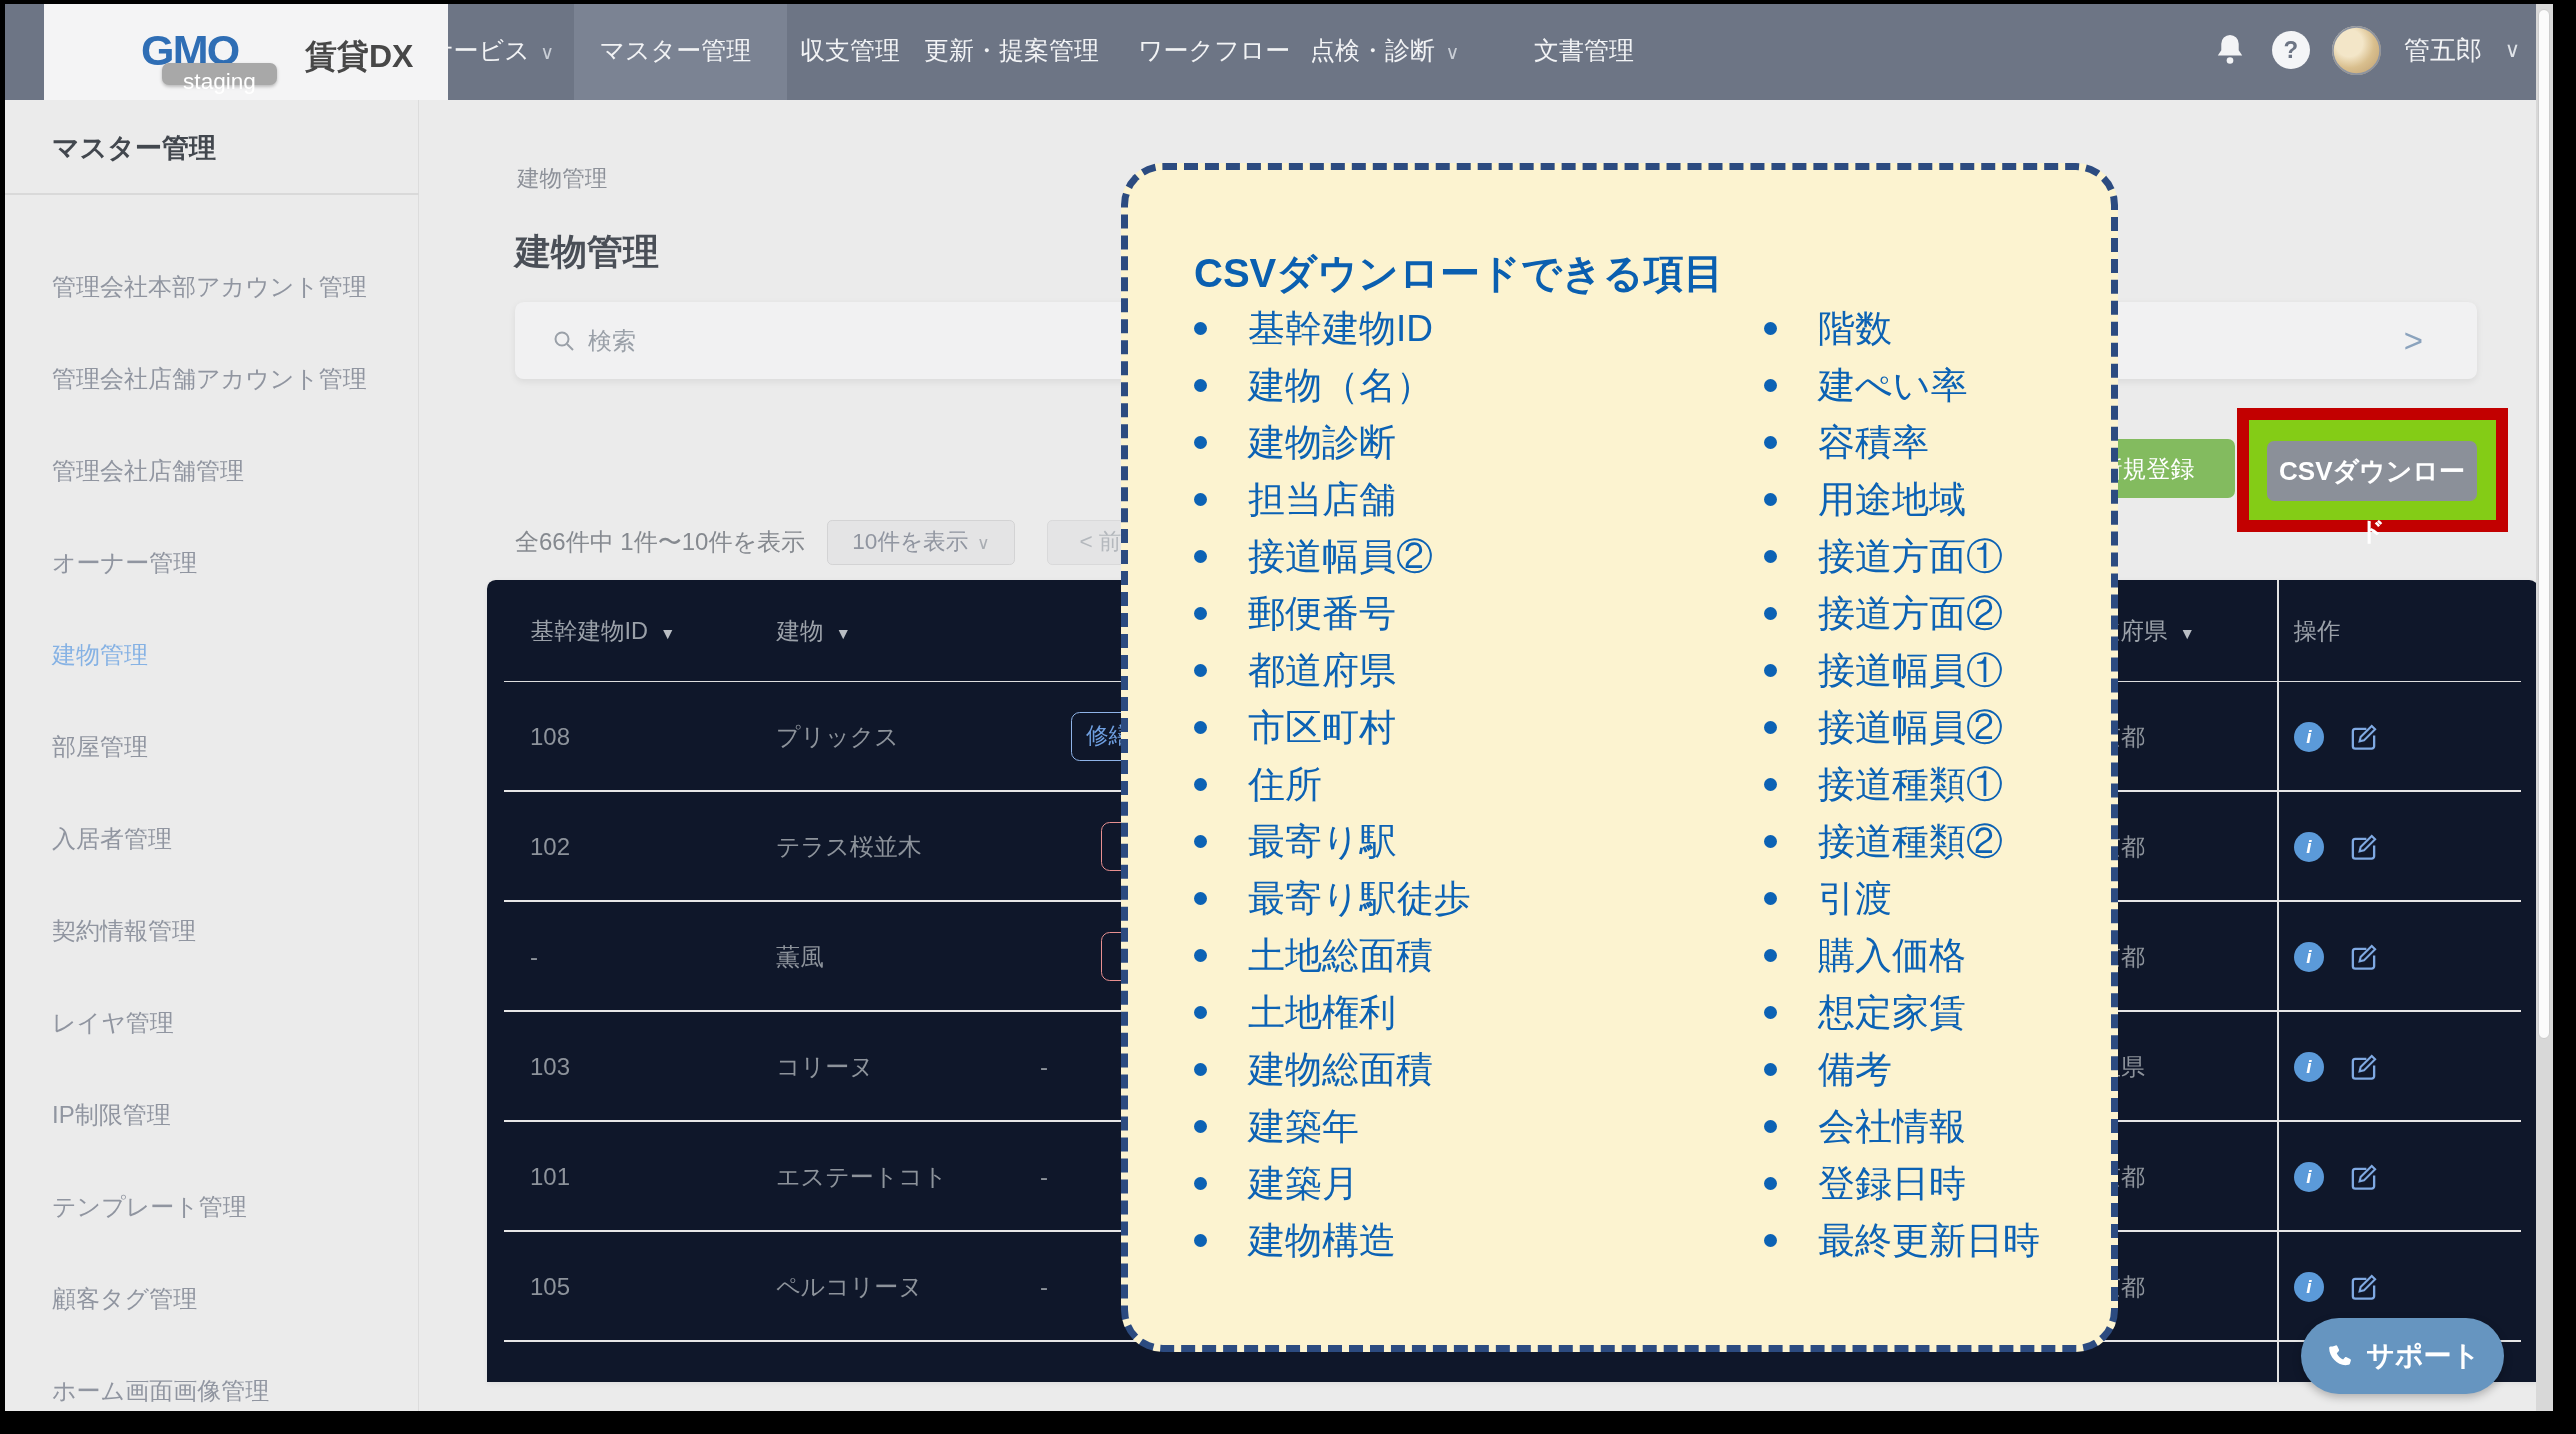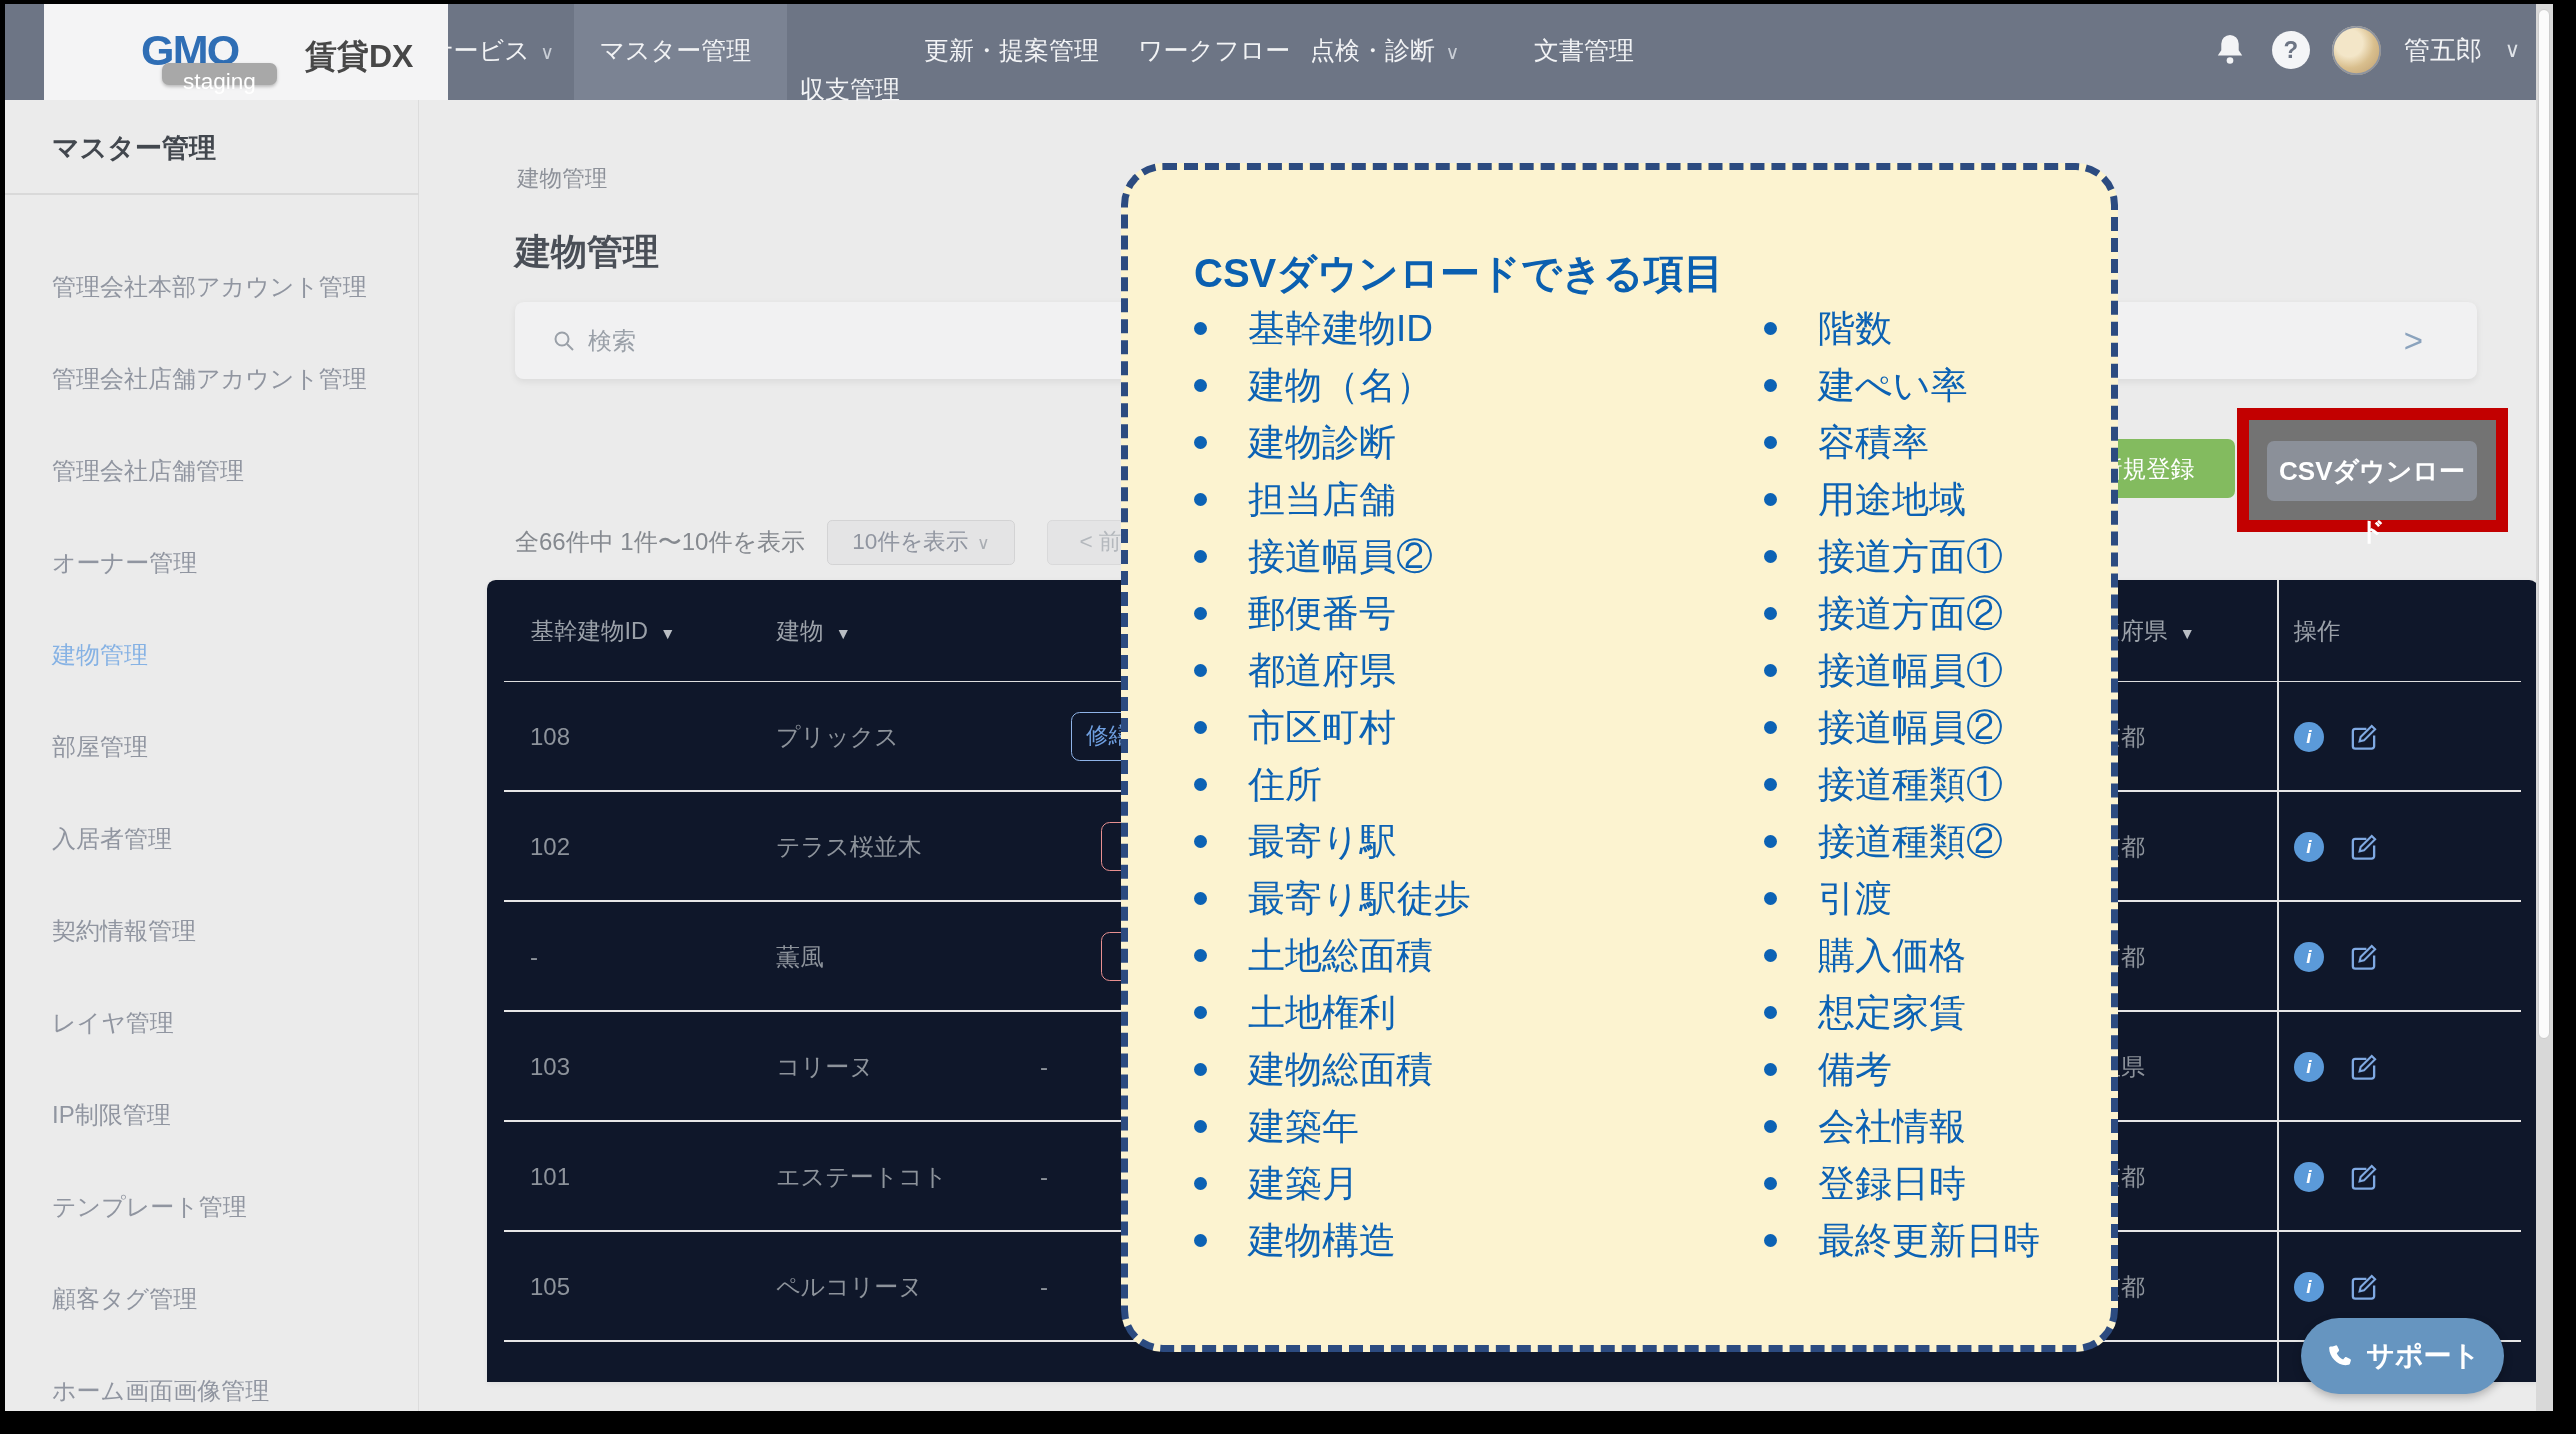--- a/index.html
+++ b/index.html
@@ -12,21 +12,21 @@
   .logo-gmo{position:absolute;left:97px;top:26px;font-size:43px;font-weight:900;letter-spacing:-1.7px;color:#2f6eb5;}
   .logo-product{position:absolute;left:261px;top:35px;font-size:32px;font-weight:600;color:#474747;}
   .staging-badge{position:absolute;left:162px;top:63px;width:115px;height:22px;background:#a8a8a8;border-radius:7px;color:#fff;font-size:22.6px;text-align:center;line-height:38px;box-shadow:0 1.7px 3.5px rgba(0,0,0,.25);z-index:6;}
   .nav-items{position:absolute;left:0;top:0;height:100px;width:1912px;}
   .nav-item{position:absolute;top:0;height:100px;line-height:100px;color:#f2f3f5;font-size:25px;white-space:nowrap;cursor:pointer;}
   .nav-item .caret{color:#c9ced6;font-size:19px;margin-left:10.4px;}
   .nav-item:nth-child(1){left:284px;}
   .nav-item:nth-child(2){left:428px;}
   .nav-item:nth-child(3){left:574px;width:213px;text-align:center;}
   .nav-item:nth-child(3).active{background:#7b8393;}
-  .nav-item:nth-child(4){left:800px;margin-top:39px;}
+  .nav-item:nth-child(4){left:800px;}
   .nav-item:nth-child(5){left:924px;}
   .nav-item:nth-child(6){left:1138px;}
   .nav-item:nth-child(7){left:1310px;}
   .nav-item:nth-child(8){left:1534px;}
   .nav-right{position:absolute;right:56px;top:0;height:100px;display:flex;align-items:center;gap:22.6px;}
   .bell{width:38px;height:38px;}
   .help-circle{width:38px;height:38px;border-radius:50%;background:#f4f5f7;color:#6d7585;font-weight:bold;font-size:24px;text-align:center;line-height:38px;}
   .avatar{width:49px;height:49px;border-radius:50%;background:radial-gradient(circle at 35% 35%, #f3e6c8 0 30%, #d9bf8e 55%, #b9986a 100%);box-shadow:inset 0 0 0 1.7px #8d94a1;}
   .user-name{color:#f2f3f5;font-size:26px;}
   .user-caret{color:#dfe3e8;font-size:21px;}
@@ -46,21 +46,21 @@
   .search-card{position:absolute;left:515px;top:302px;width:1962px;height:77px;background:#f1f1f2;border-radius:8.7px;box-shadow:0 2.6px 7px rgba(0,0,0,.07);}
   .search-inner{position:absolute;left:37px;top:0;height:77px;display:flex;align-items:center;gap:12px;color:#9aa0a8;font-size:24px;}
   .search-chevron{position:absolute;right:54px;top:0;height:77px;line-height:77px;color:#8ba3bd;font-size:33px;}
 
   .page-summary{position:absolute;left:515px;top:520px;height:43px;line-height:43px;font-size:24px;color:#85898f;}
   .pagesize-select{position:absolute;left:827px;top:520px;width:188px;height:45px;background:#e4e4e5;border:1.7px solid #d3d3d4;border-radius:5.2px;color:#9095a0;font-size:22.6px;text-align:center;line-height:42px;cursor:pointer;}
   .pagesize-select .caret{color:#a9adb3;font-size:17.4px;margin-left:8.7px;}
   .prev-btn{position:absolute;left:1047px;top:520px;width:130px;height:45px;background:#e4e4e5;border:1.7px solid #d9d9da;border-radius:5.2px;color:#b4b8bd;font-size:22.6px;text-align:center;line-height:42px;}
 
   .register-btn{position:absolute;left:2058px;top:439px;width:177px;height:59px;background:#83bb5f;border-radius:7px;color:#fff;font-size:24px;text-align:center;line-height:59px;z-index:8;cursor:pointer;}
-  .red-highlight{position:absolute;left:2237px;top:408px;width:271px;height:124px;background:#737373;border:12px solid #c20000;z-index:9;}
+  .red-highlight{position:absolute;left:2237px;top:408px;width:271px;height:124px;background:#84cc16;border:12px solid #c20000;z-index:9;}
   .csv-btn{position:absolute;left:18px;top:21px;width:210px;height:60px;background:#8b9099;border-radius:7px;color:#fff;font-size:26px;font-weight:600;text-align:center;line-height:60px;cursor:pointer;}
 
   
   .table-card{position:absolute;left:487px;top:580px;width:2051px;height:802px;background:#0f172a;border-radius:8.7px 8.7px 0 0;box-shadow:0 1.7px 5.2px rgba(0,0,0,.05);overflow:hidden;}
   .thead{position:absolute;left:17.4px;right:17.4px;top:0;height:102px;border-bottom:1.7px solid #dedede;}
   .th{position:absolute;top:0;height:102px;line-height:102px;font-size:23.5px;color:#9ba1a9;white-space:nowrap;}
   .th .sort{color:#b9bec4;font-size:15.6px;margin-left:12px;}
   .th-id{left:26px;} .th-name{left:272px;} .th-diag{left:1006px;} .th-pref{left:1569px;} .th-ops{left:1789px;}
   .col-divider{position:absolute;left:1790px;top:0;bottom:0;width:1.7px;background:#e3e3e3;}
   .rows{position:absolute;left:0;right:0;top:102px;}

